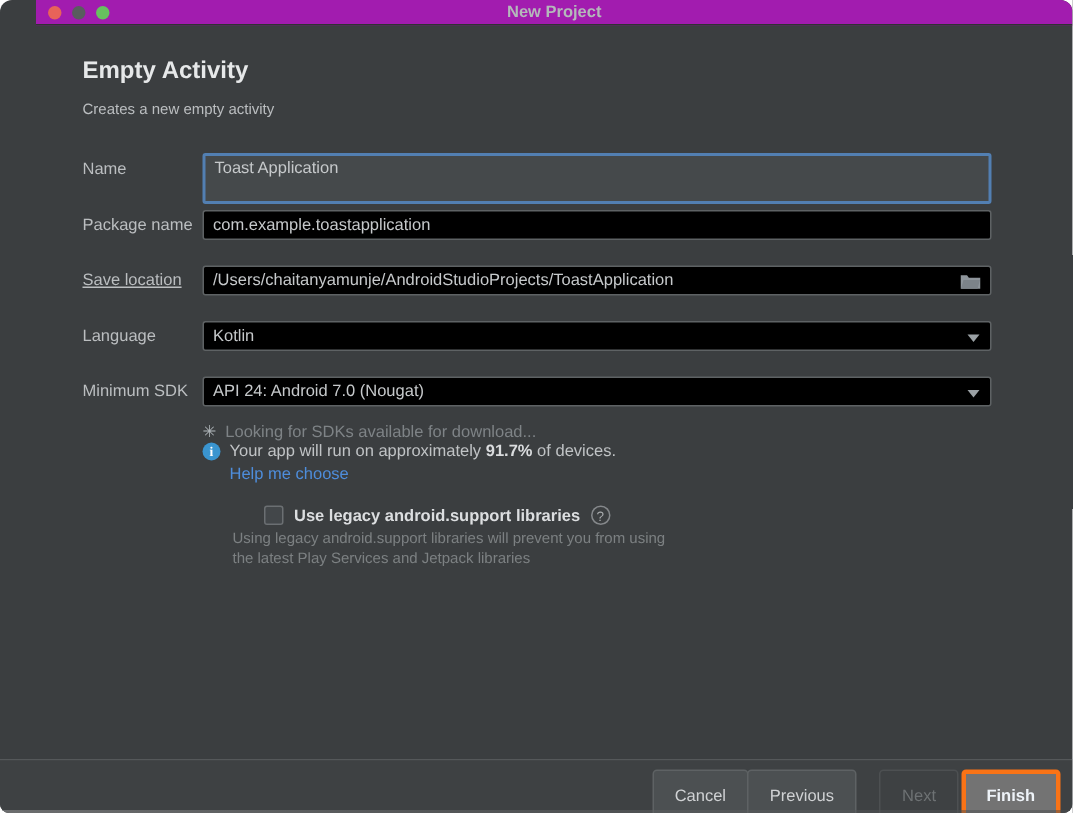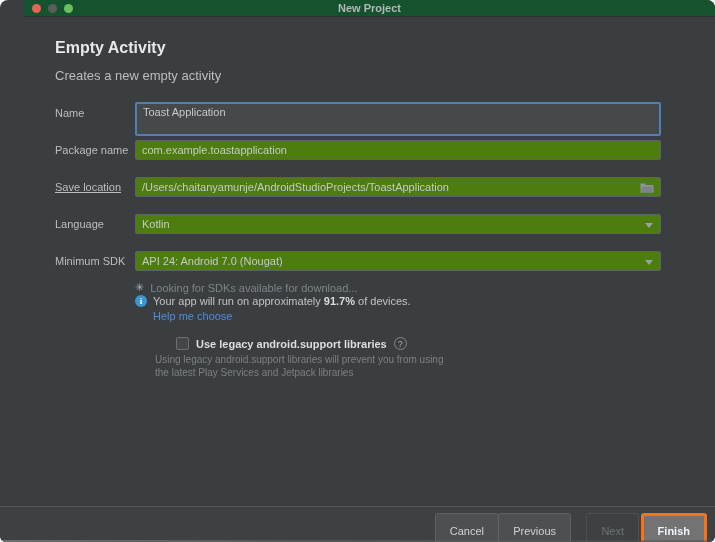--- a/index.html
+++ b/index.html
@@ -5,47 +5,47 @@
   * { margin:0; padding:0; box-sizing:border-box; }
   html,body { width:715px; height:542px; background:#ffffff; font-family:"Liberation Sans", sans-serif; }
   .window {
     position:relative; width:715px; height:542px;
     background:#3b3e40; overflow:hidden;
     border-radius:8px 8px 6px 6px;
   }
   
   .titlebar {
     position:absolute; top:0; left:0; right:0; height:17px;
-    background:#14532d; border-bottom:1px solid #303334;margin-left:24px;
+    background:#a21caf; border-bottom:1px solid #303334;margin-left:24px;
   }
   .titlebar-title {
     position:absolute; top:0; left:0; right:0; height:17px;
     text-align:center; line-height:17px;
     font-size:11px; font-weight:bold; color:#b4b8ba;
   }
   .traffic { position:absolute; top:4px; width:9px; height:9px; border-radius:50%; }
   .t-close { left:8px;  background:#e8635a; }
   .t-min   { left:24px; background:#595d5e; }
   .t-zoom  { left:40px; background:#67c15f; }
 
   
   .heading {
     position:absolute; top:39px; left:55px;
     font-size:16px; font-weight:bold; color:#e6e8e9;
   }
   .subheading {
     position:absolute; top:68px; left:55px;
-    font-size:13px; color:#bbbec0;
+    font-size:10px; color:#bbbec0;
   }
   .field-label {
     position:absolute; left:55px; font-size:11px; color:#bbbec0;
   }
   .field, .combo {
     position:absolute; left:135px; width:526px; height:20px;
-    background:#4d7c0f; border:1px solid #5e6264; border-radius:2px;
+    background:#000000; border:1px solid #5e6264; border-radius:2px;
     color:#c6c9cb; font-size:11px; line-height:18px; padding:0 6px;
     font-family:"Liberation Sans", sans-serif;
   }
   .field-focused {
     border:2px solid #527fb2; line-height:16px; background:#45494b;
   }
   .combo { cursor:default; }
   .combo .arrow {
     position:absolute; right:7px; top:8px; width:0; height:0;
     border-left:4px solid transparent; border-right:4px solid transparent;

